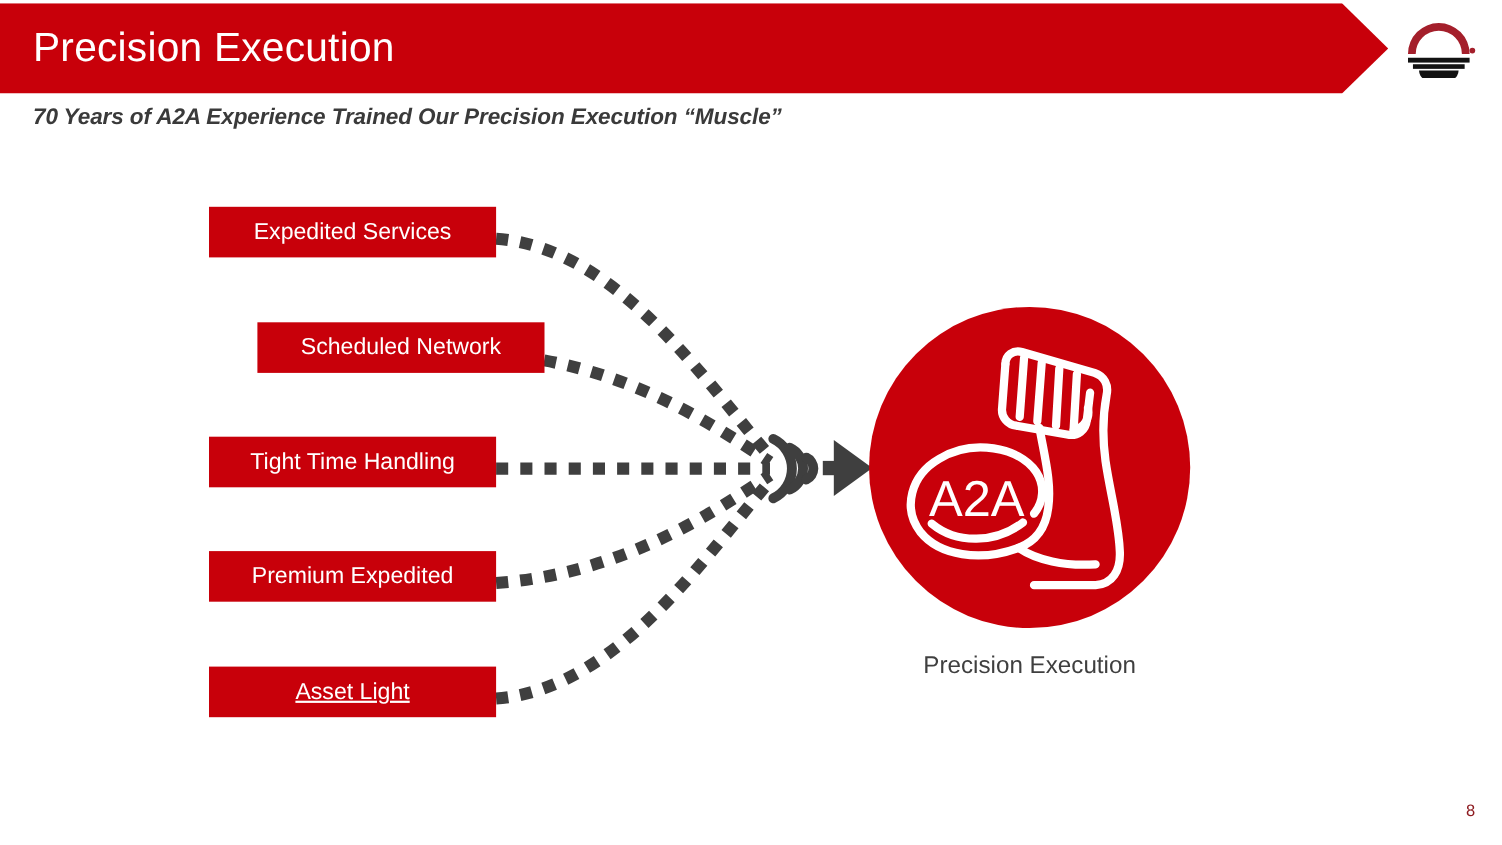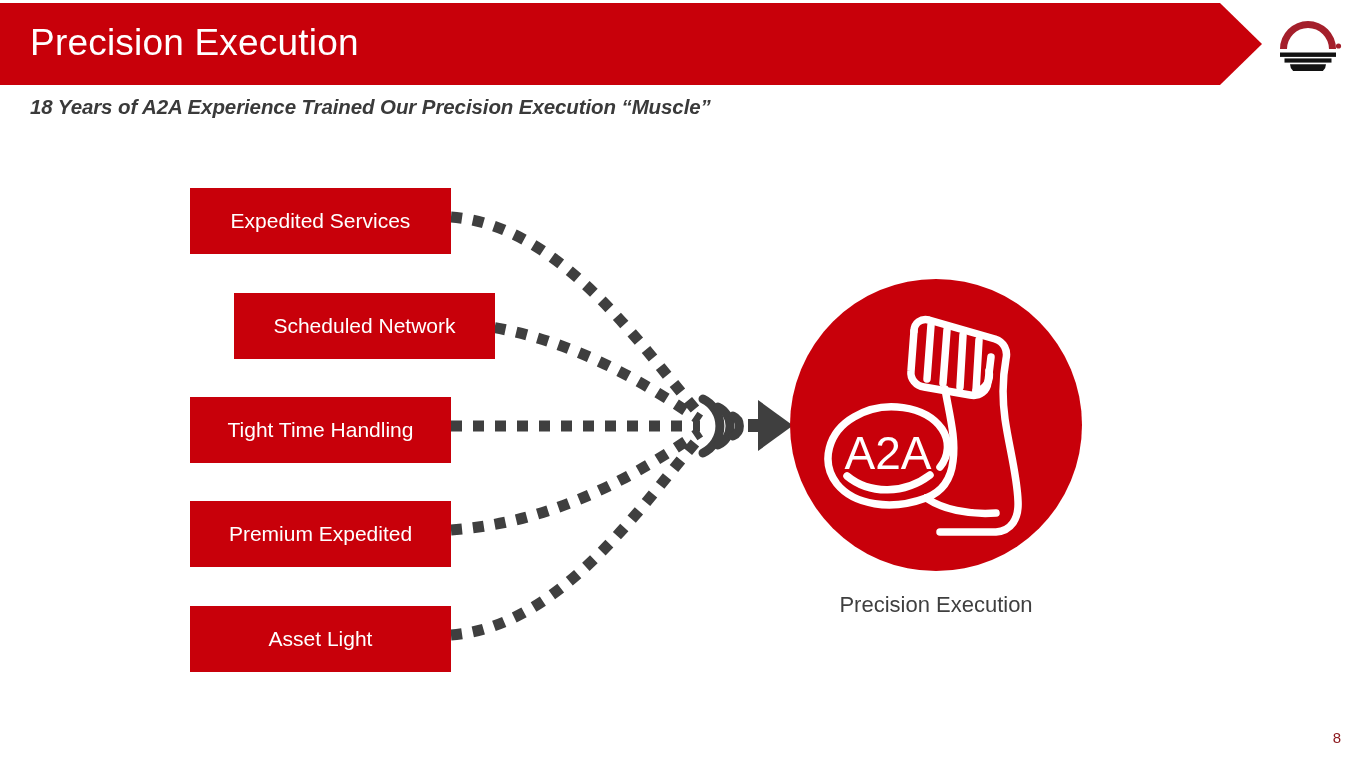--- a/index.html
+++ b/index.html
@@ -73,35 +73,35 @@
     width: 1365px;
     height: 768px;
     pointer-events: none;
   }
 
   
   .driver-box {
     position: absolute;
     left: 190px;
     width: 261px;
-    height: 66px;
+    height: 46px;
     background: #C8000A;
     color: #ffffff;
     font-size: 21px;
     display: flex;
     align-items: center;
     justify-content: center;
     text-align: center;
     box-sizing: border-box;
   }
   #driver-0 { top: 188px; }
   #driver-1 { top: 293px; margin-left: 44px; }
   #driver-2 { top: 397px; }
   #driver-3 { top: 501px; }
-  #driver-4 { top: 606px; }
+  #driver-4 { top: 606px; text-decoration: underline; }
 
   
   #hub {
     position: absolute;
     left: 790px;
     top: 279px;
     width: 292px;
     height: 292px;
     border-radius: 50%;
     background: #C8000A;
@@ -143,21 +143,21 @@
 <div id="logo">
   <svg viewBox="0 0 72 62" aria-hidden="true">
     <path d="M8,40 A28,28 0 0 1 64,40 L57,40 A21,21 0 0 0 15,40 Z" fill="#A41F2B"></path>
     <circle cx="66.5" cy="37" r="2.6" fill="#A41F2B"></circle>
     <rect x="8" y="43.5" width="56" height="4.4" fill="#121212"></rect>
     <rect x="12.5" y="49.4" width="47" height="4.2" fill="#121212"></rect>
     <path d="M18,55.2 L54,55.2 A18,12 0 0 1 18,55.2 Z" fill="#121212"></path>
   </svg>
 </div>
 
-<div id="subtitle">18 Years of A2A Experience Trained Our Precision Execution “Muscle”</div>
+<div id="subtitle">70 Years of A2A Experience Trained Our Precision Execution “Muscle”</div>
 
 <svg id="connectors" viewBox="0 0 1365 768" aria-hidden="true">
   <g fill="none" stroke="#3F3F3F" stroke-width="11" stroke-linecap="butt" stroke-dasharray="11 11">
     <path d="M451,217 C560,225 640,345 700,415"></path>
     <path d="M451,322 C560,330 640,380 700,420"></path>
     <path d="M451,426 L700,426"></path>
     <path d="M451,530 C560,522 640,472 700,432"></path>
     <path d="M451,635 C560,627 640,507 700,437"></path>
   </g>
 

